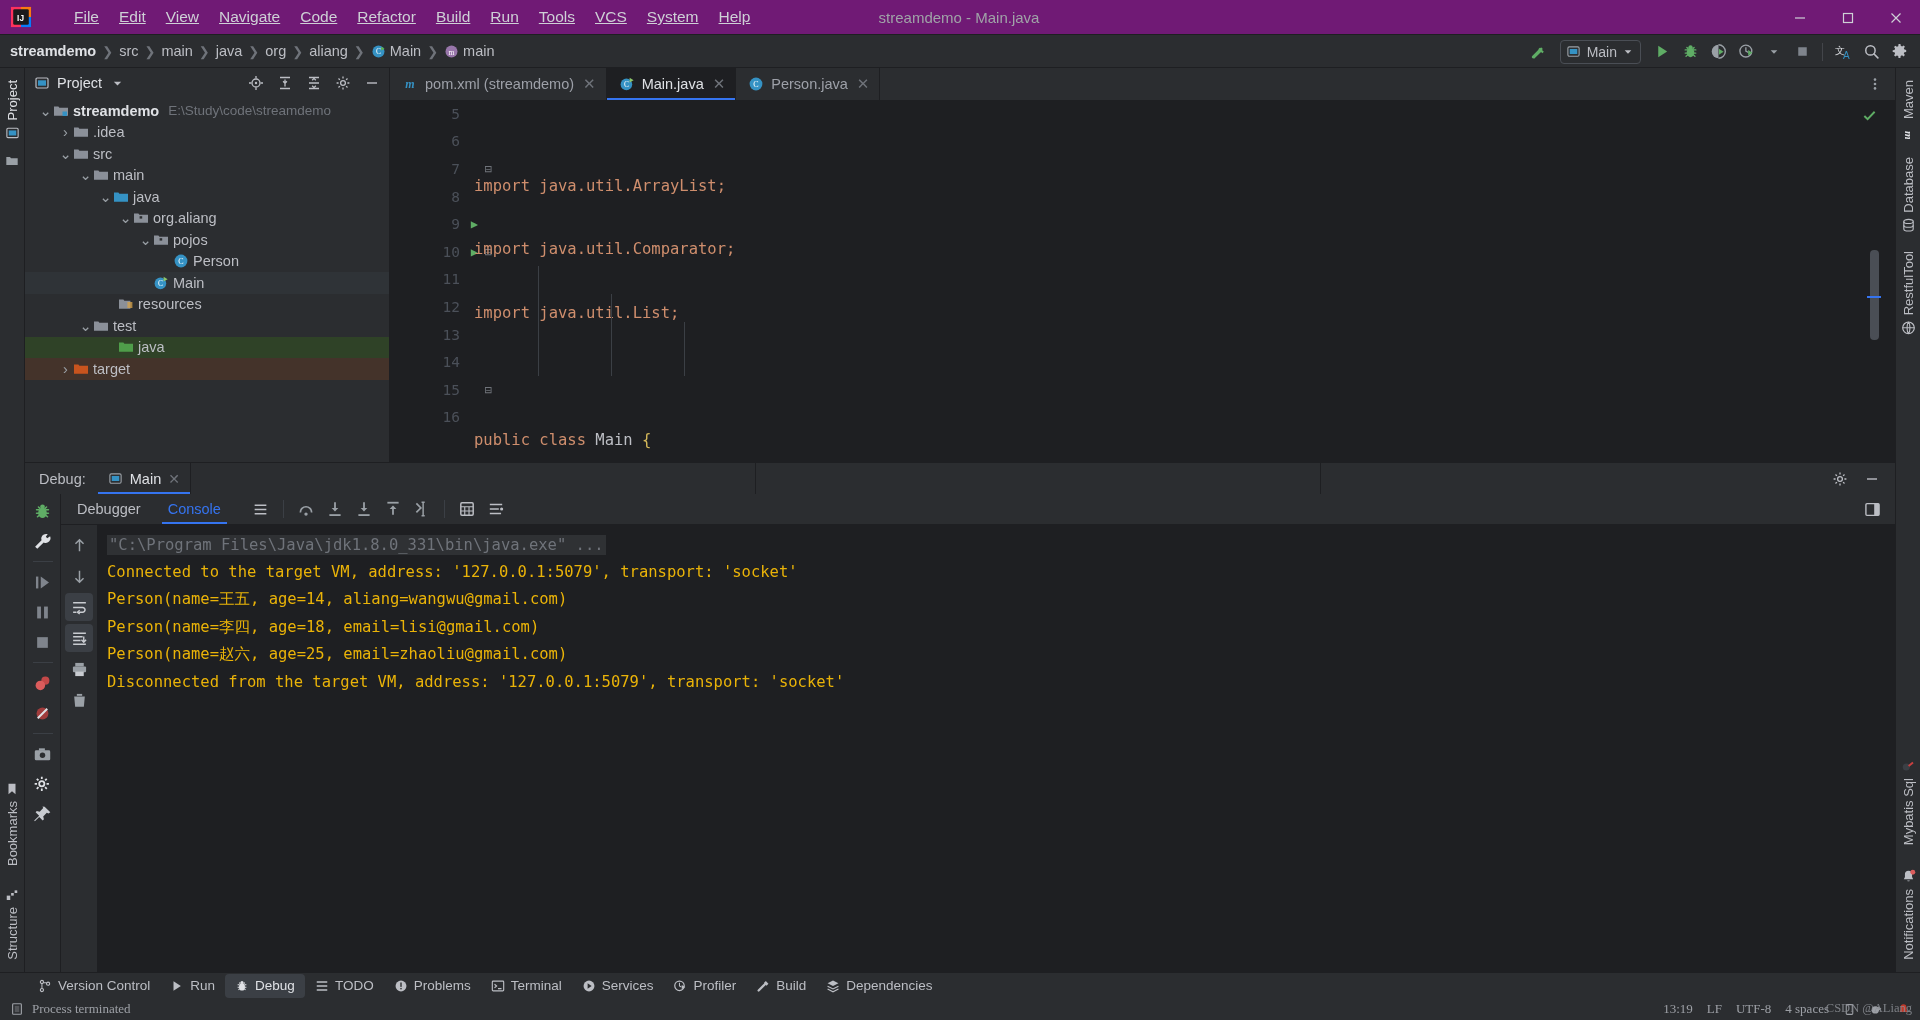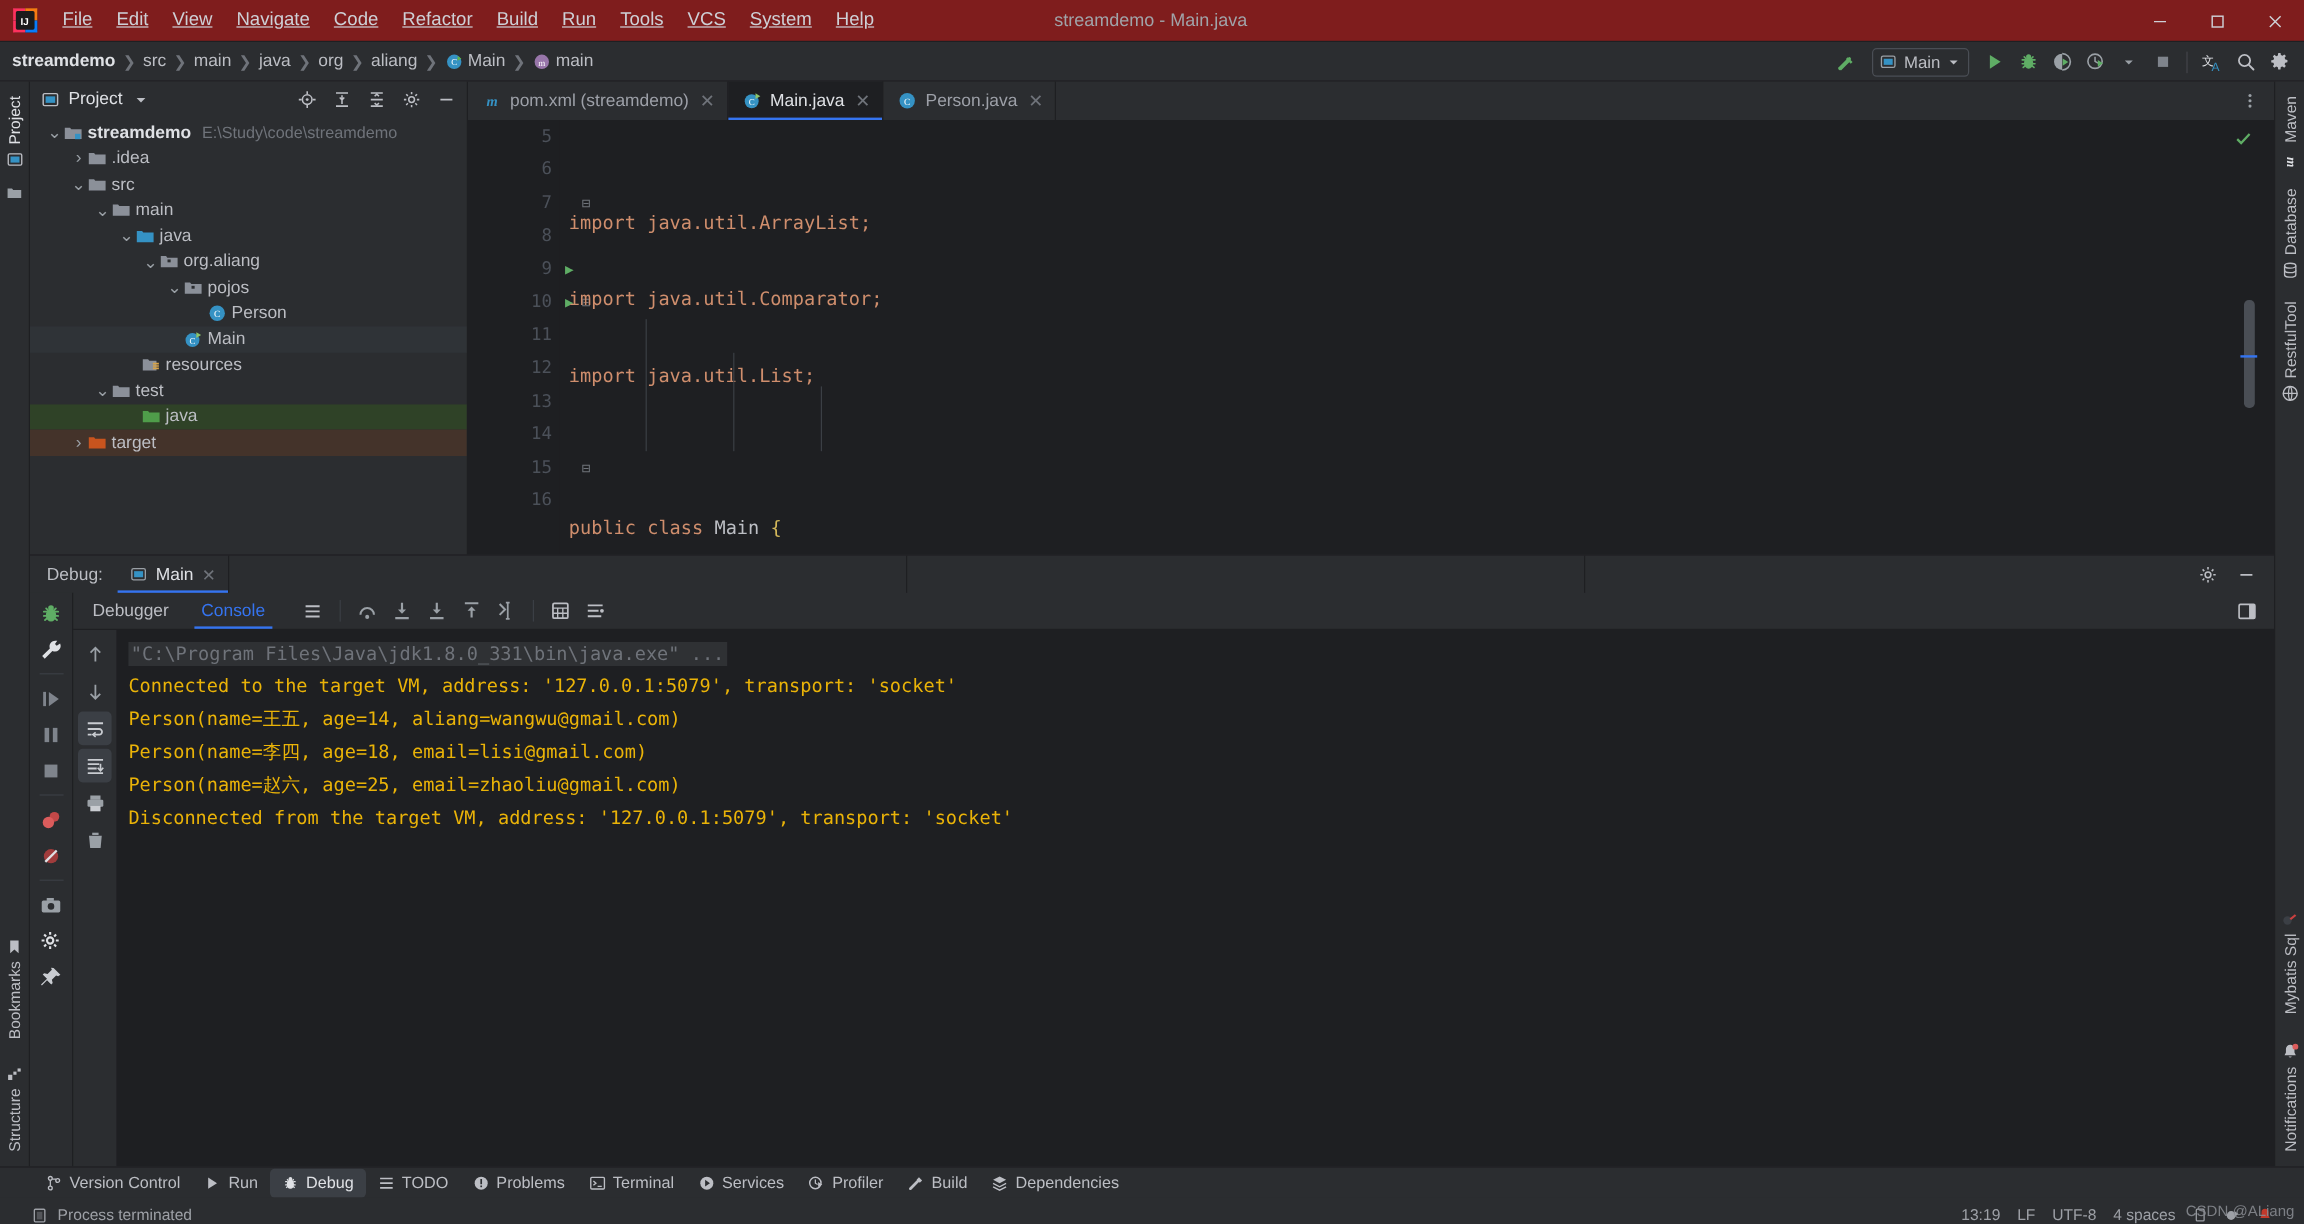--- a/index.html
+++ b/index.html
@@ -7,22 +7,22 @@
     width: 1920px; height: 1020px;
     background: #2b2d30;
     font-family: "Liberation Sans", sans-serif;
     overflow: hidden;
     color: #bcbec4;
   }
   #app { position: relative; width: 1920px; height: 1020px; }
 
   
   .titlebar {
-    height: 35px; background: #7f1d1d; display: flex; align-items: center;
-    border-bottom: 1px solid #1e1f22; position: relative;
+    height: 35px; background: #701a75; display: flex; align-items: center;
+    border-bottom: 1px solid #1e1f22; position: relative; gap: 22px;
   }
   .ij-logo { width: 22px; height: 22px; margin: 0 10px 0 10px; flex: none; }
   .menu { display: flex; align-items: center; gap: 0px; }
   .menu-item {
     padding: 4px 10px; font-size: 15.5px; color: #ced0d6; cursor: default;
     white-space: nowrap;
   }
   .menu-item u { text-decoration: underline; }
   .win-title {
     position: absolute; left: 0; right: 2px; text-align: center;
@@ -225,22 +225,22 @@
     border-top: 1px solid #1e1f22; padding-left: 28px;
   }
   .bb-item {
     display: flex; align-items: center; gap: 6px; padding: 3px 10px;
     font-size: 13.5px; color: #bcbec4; border-radius: 4px; height: 24px;
   }
   .bb-item.active { background: #3b3f45; color: #dfe1e5; }
 
   .statusbar {
     position: absolute; left: 0; right: 0; bottom: 0; height: 22px;
-    background: #2b2d30; display: flex; align-items: flex-end; padding: 0 26px;
-    font-size: 13px; color: #9da0a6;
+    background: #2b2d30; display: flex; align-items: center; padding: 0 10px;
+    font-size: 13px; color: #9da0a6; font-family: Liberation Serif, serif;
   }
   .status-left { display: flex; align-items: center; gap: 8px; }
   .status-right {
     margin-left: auto; display: flex; align-items: center; gap: 14px; position: relative;
   }
   .watermark {
     position: absolute; right: 8px; bottom: 4px; font-size: 12.5px; color: #8b8e94;
     pointer-events: none; opacity: .85;
   }
   svg { display: block; }

